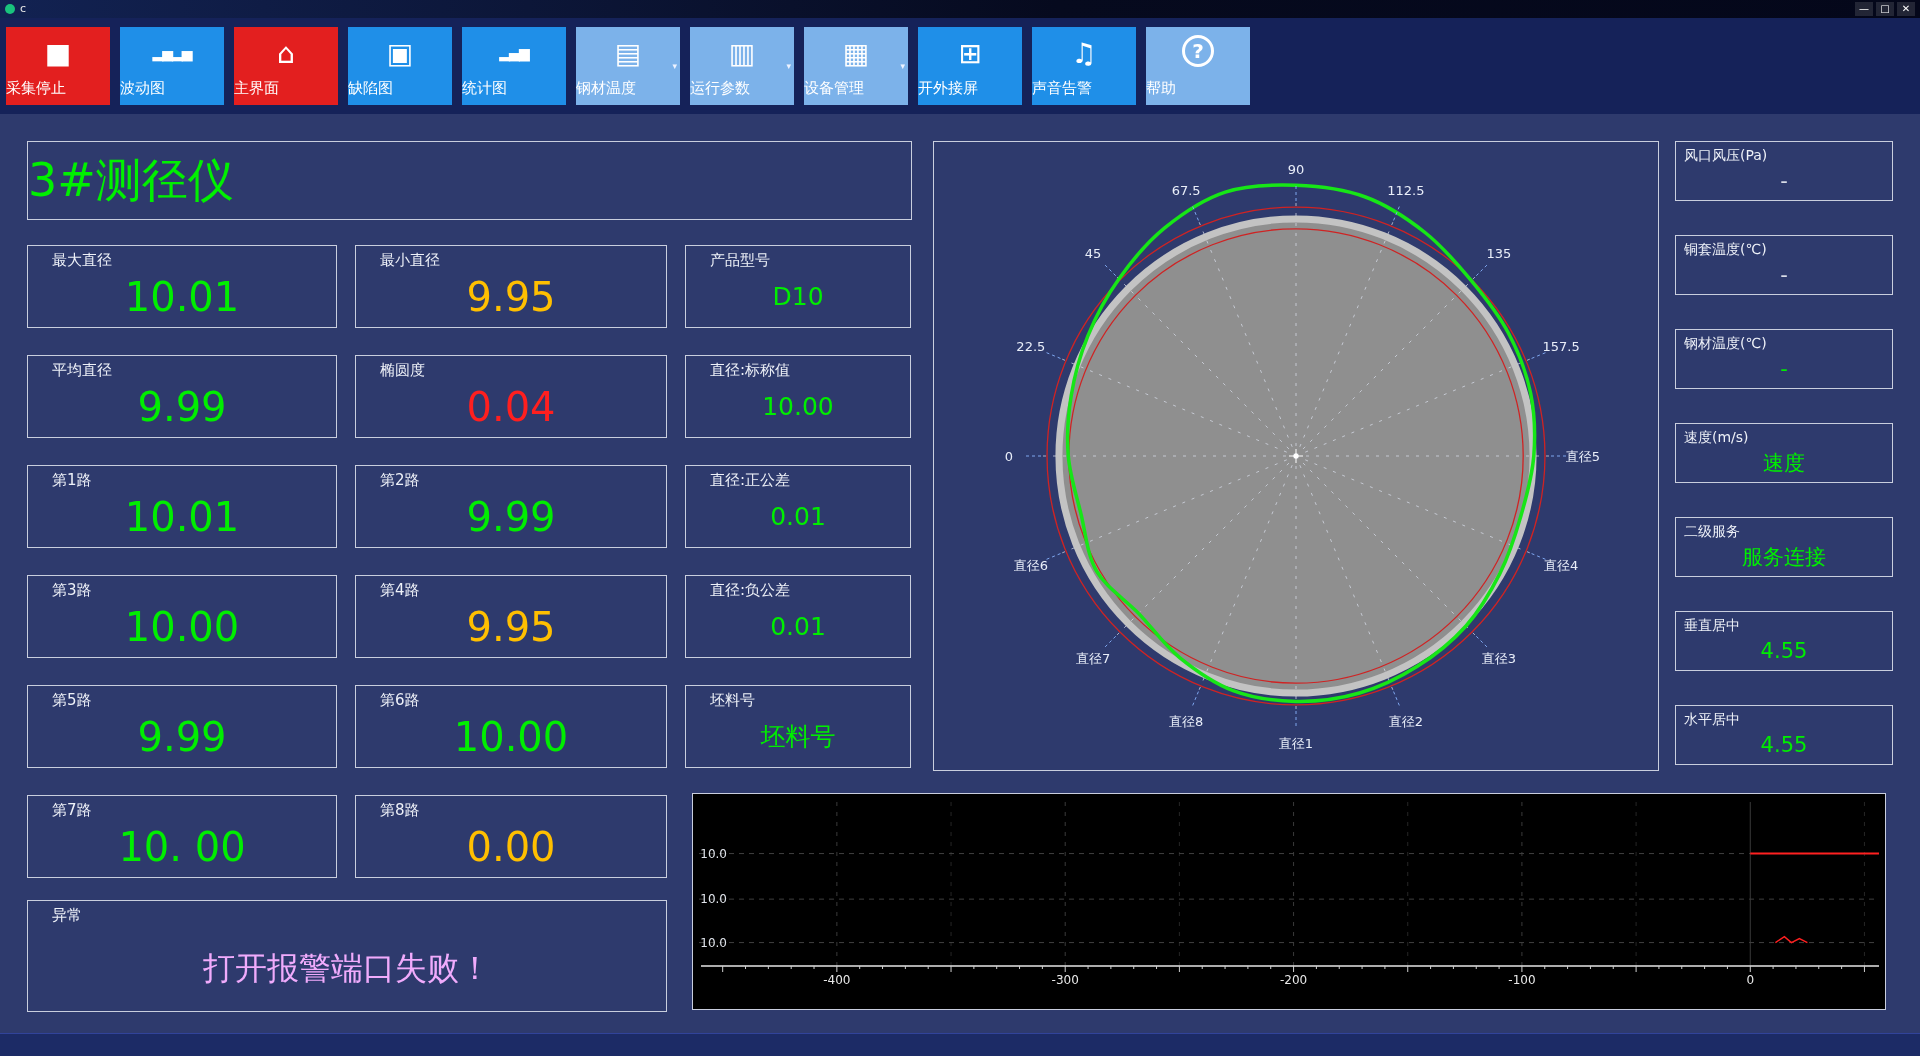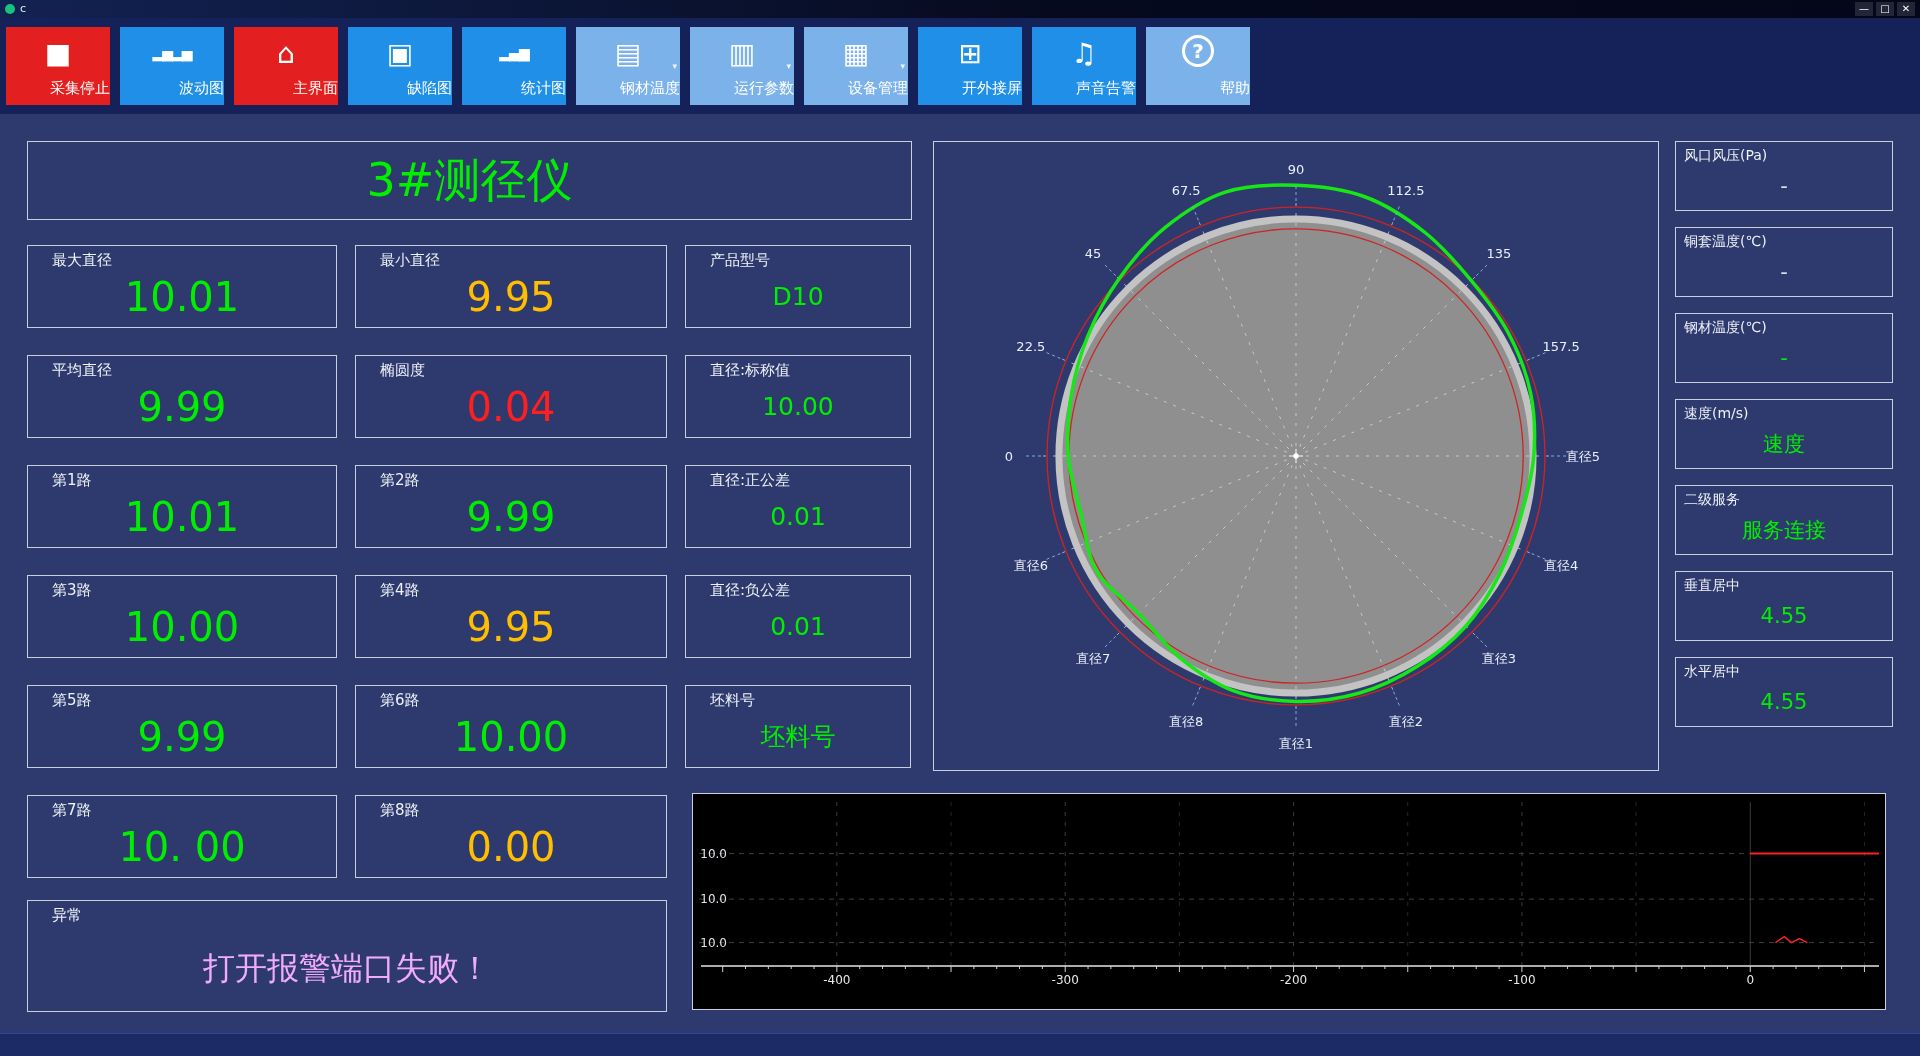--- a/index.html
+++ b/index.html
@@ -20,50 +20,50 @@
   
   .toolbar{position:absolute;left:0;top:18px;width:1920px;height:96px;background:#152259;
     display:flex;align-items:flex-start;padding:9px 0 0 6px;gap:10px;z-index:30}
   .tb-btn{position:relative;width:104px;height:78px;color:#fff;cursor:pointer;flex:0 0 auto}
   .tb-btn .icon{position:absolute;top:6px;left:0;right:0;height:40px;display:flex;
     align-items:center;justify-content:center;font-size:28px}
   .tb-btn .icon.multi{font-size:14px;letter-spacing:-1px}
   .tb-btn .help-q{position:absolute;top:8px;left:50%;transform:translateX(-50%);
     width:32px;height:32px;border:3px solid #fff;border-radius:50%;
     font-size:20px;font-weight:bold;line-height:26px;text-align:center}
-  .tb-btn .lbl{position:absolute;bottom:7px;left:0;right:0;text-align:right;font-size:15px}
+  .tb-btn .lbl{position:absolute;bottom:7px;left:0;right:0;text-align:left;font-size:15px}
   .tb-btn .arrow{position:absolute;right:3px;top:50%;transform:translateY(-50%);
     font-size:9px;color:#eef3ff}
   .tb-red{background:#e31f1f}
   .tb-blue{background:#1f8fe8}
   .tb-light{background:#7cb2ea}
 
   
   .bbox{border:1px solid #c9cede;background:#2e3a6d}
 
-  .title-box{position:absolute;left:27px;top:141px;width:885px;height:79px;text-align:center}
+  .title-box{position:absolute;left:27px;top:141px;width:885px;height:79px;text-align:left}
   .title-box span{font-size:46px;color:#00f000;line-height:76px}
 
   .cells{position:absolute;left:27px;top:245px;width:885px;display:grid;
     grid-template-columns:310px 312px 226px;column-gap:18px;row-gap:27px;grid-auto-rows:83px}
   .cell{position:relative;border:1px solid #c9cede;background:#2e3a6d}
   .cell-label{position:absolute;left:24px;top:5px;font-size:15px;color:#eef1f8;white-space:nowrap}
   .cell-value{position:absolute;left:0;right:0;top:20px;bottom:0;display:flex;
     align-items:center;justify-content:center;font-size:40px}
   .cell-value.small{font-size:25px}
 
   .alarm-box{position:absolute;left:27px;top:900px;width:640px;height:112px}
   .alarm-msg{position:absolute;left:0;right:0;top:26px;bottom:0;display:flex;
     align-items:center;justify-content:center;font-size:32px;color:#f0abfc}
 
   .polar-panel{position:absolute;left:933px;top:141px;width:726px;height:630px}
   .polar-panel svg{width:100%;height:100%;display:block}
 
   .sidebar{position:absolute;left:1675px;top:141px;width:218px}
-  .side-panel{position:relative;height:70px;border:1px solid #c9cede;background:#2e3a6d;margin-bottom:16px}
+  .side-panel{position:relative;height:60px;border:1px solid #c9cede;background:#2e3a6d;margin-bottom:34px}
   .side-label{position:absolute;left:8px;top:5px;font-size:14px;color:#eef1f8;white-space:nowrap}
   .side-value{position:absolute;left:0;right:0;top:20px;bottom:0;display:flex;
     align-items:center;justify-content:center;font-size:21px}
 
   .trend-panel{position:absolute;left:692px;top:793px;width:1194px;height:217px;
     border:1px solid #c9cede;background:#a16207}
   .trend-panel svg{width:100%;height:100%;display:block}
 
   .watermark{position:absolute;left:940px;top:976px;width:490px;text-align:center;
     font-size:42px;color:rgba(255,255,255,.93);z-index:60;letter-spacing:1px}

